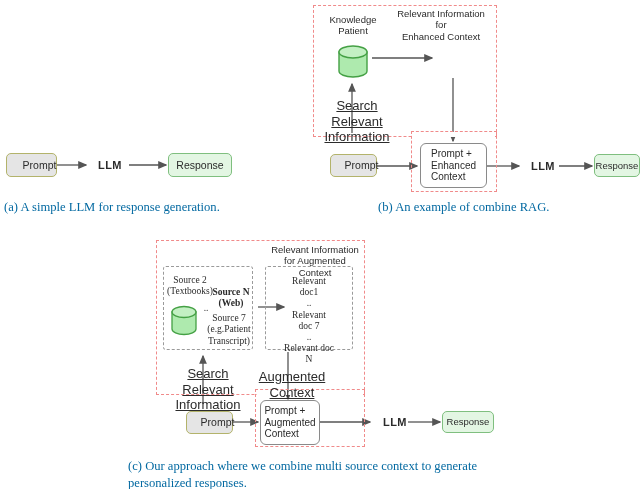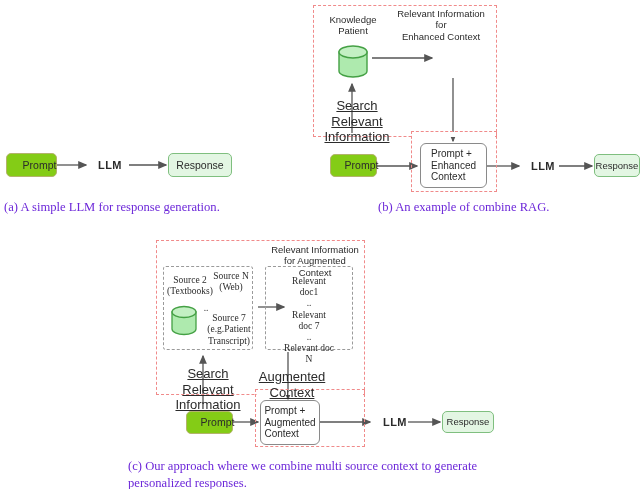--- a/index.html
+++ b/index.html
@@ -25,21 +25,21 @@
     box-sizing: border-box;
     display: flex;
     align-items: center;
     justify-content: center;
     text-align: left;
     line-height: 1.18;
     white-space: pre-line;
   }
   
   .prompt-box {
-    background: #84cc16;
+    background: #e5e5e5;
     border: 1.2px solid #b3b36b;
     border-radius: 5px;
     font-size: 10.5px;
     color: #2b2b2b;
     padding-left: 16px;
   }
   .response-box {
     background: #e3f6e3;
     border: 1.2px solid #7fbf7f;
     border-radius: 5px;
@@ -91,21 +91,21 @@
     background: #ffffff;
   }
   
   .cyl {
     position: absolute;
   }
   .caption {
     position: absolute;
     font-family: "Liberation Serif", serif;
     font-size: 12.6px;
-    color: #6d28d9;
+    color: #0369a1;
     line-height: 1.35;
   }
   .arrow-svg {
     position: absolute;
     left: 0; top: 0;
     width: 640px; height: 489px;
     pointer-events: none;
   }
 </style>
 </head>
@@ -186,21 +186,21 @@
 
 
   <div class="plain-label lbl-10" style="left:267px; top:244px; width:96px;">Relevant Information
 for Augmented Context</div>
 
   <div class="dash-gray" style="left:163px; top:266px; width:90px; height:84px;"></div>
 
   <div class="plain-label serif-lbl" style="left:163px; top:268px; width:54px;">Source 2
 (Textbooks)</div>
 
-  <div class="plain-label serif-lbl" style="left:208px; top:264px; width:46px;">Source N
+  <div class="plain-label serif-lbl" style="left:208px; top:280px; width:46px;font-weight:bold;">Source N
 (Web)</div>
 
   <div class="plain-label serif-lbl" style="left:196px; top:296px; width:20px;">..</div>
 
   <svg class="cyl" style="left:169px; top:305px;" width="30" height="32" viewBox="0 0 30 32">
     <path d="M3,7 L3,24 A12,5.5 0 0 0 27,24 L27,7 Z" fill="#aeeaae" stroke="#44a044" stroke-width="1.3"></path>
     <ellipse cx="15" cy="7" rx="12" ry="5.5" fill="#c3f0c3" stroke="#44a044" stroke-width="1.3"></ellipse>
   </svg>
 
   <div class="plain-label serif-lbl" style="left:203px; top:306px; width:52px;">Source 7

